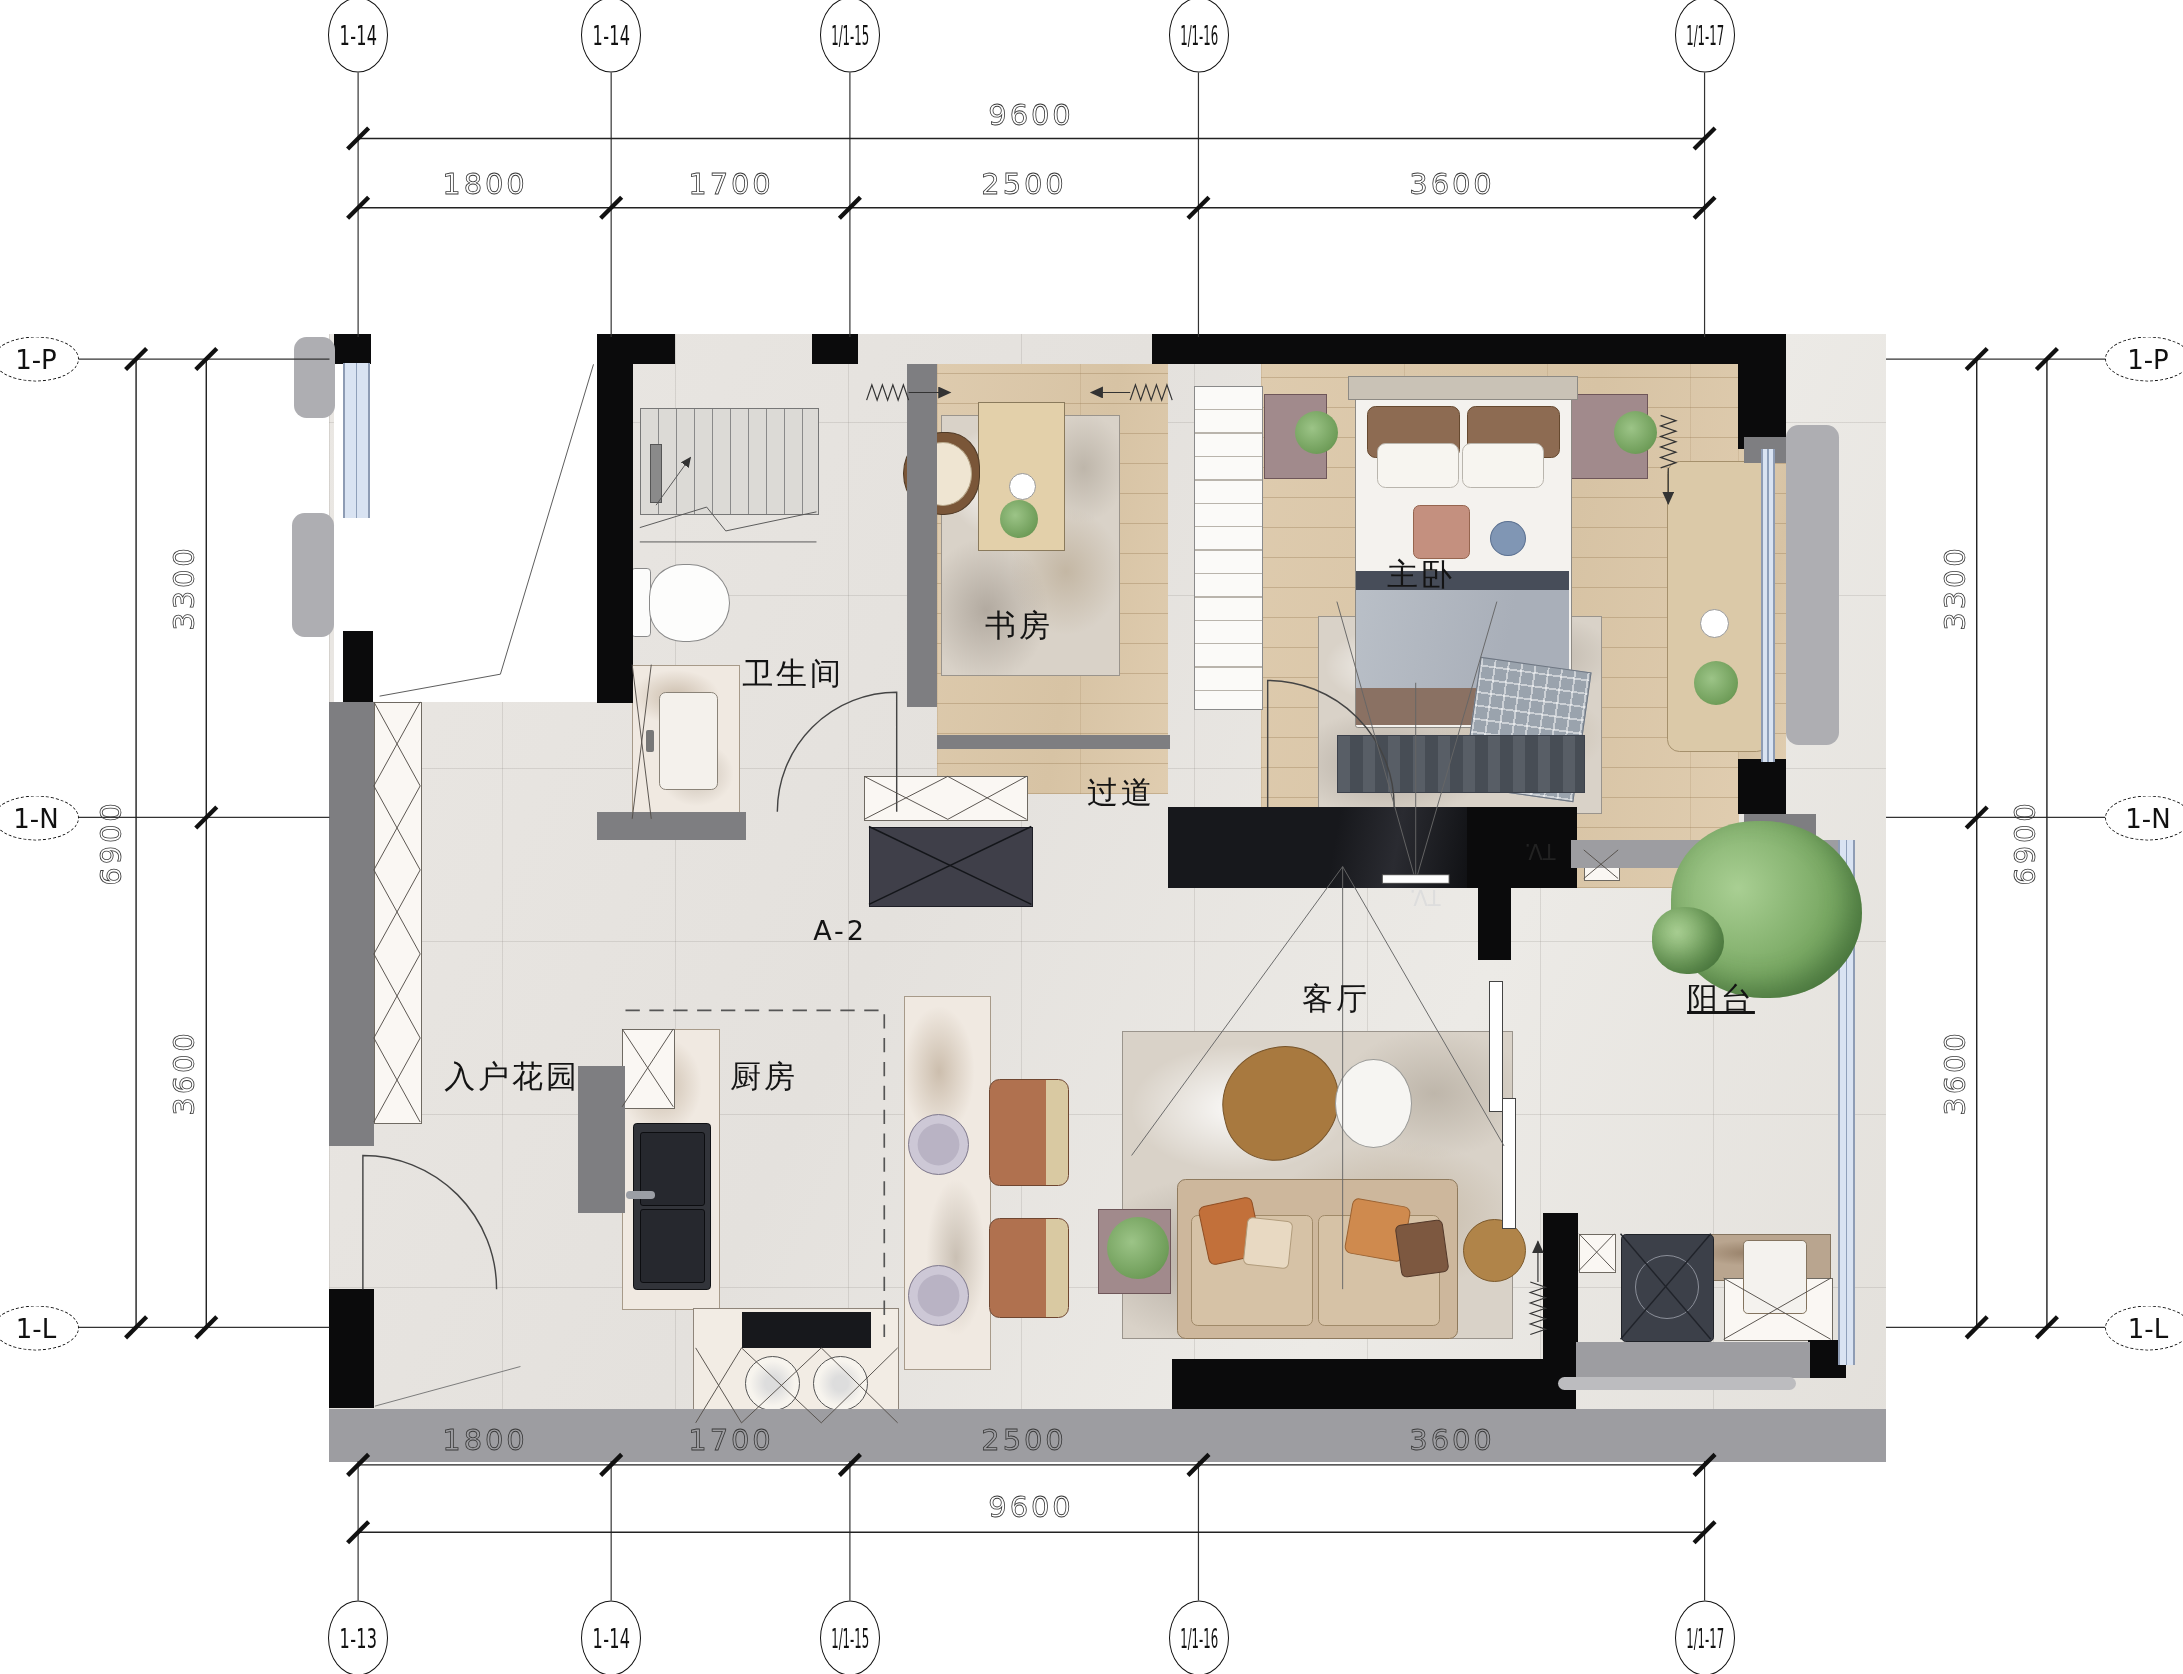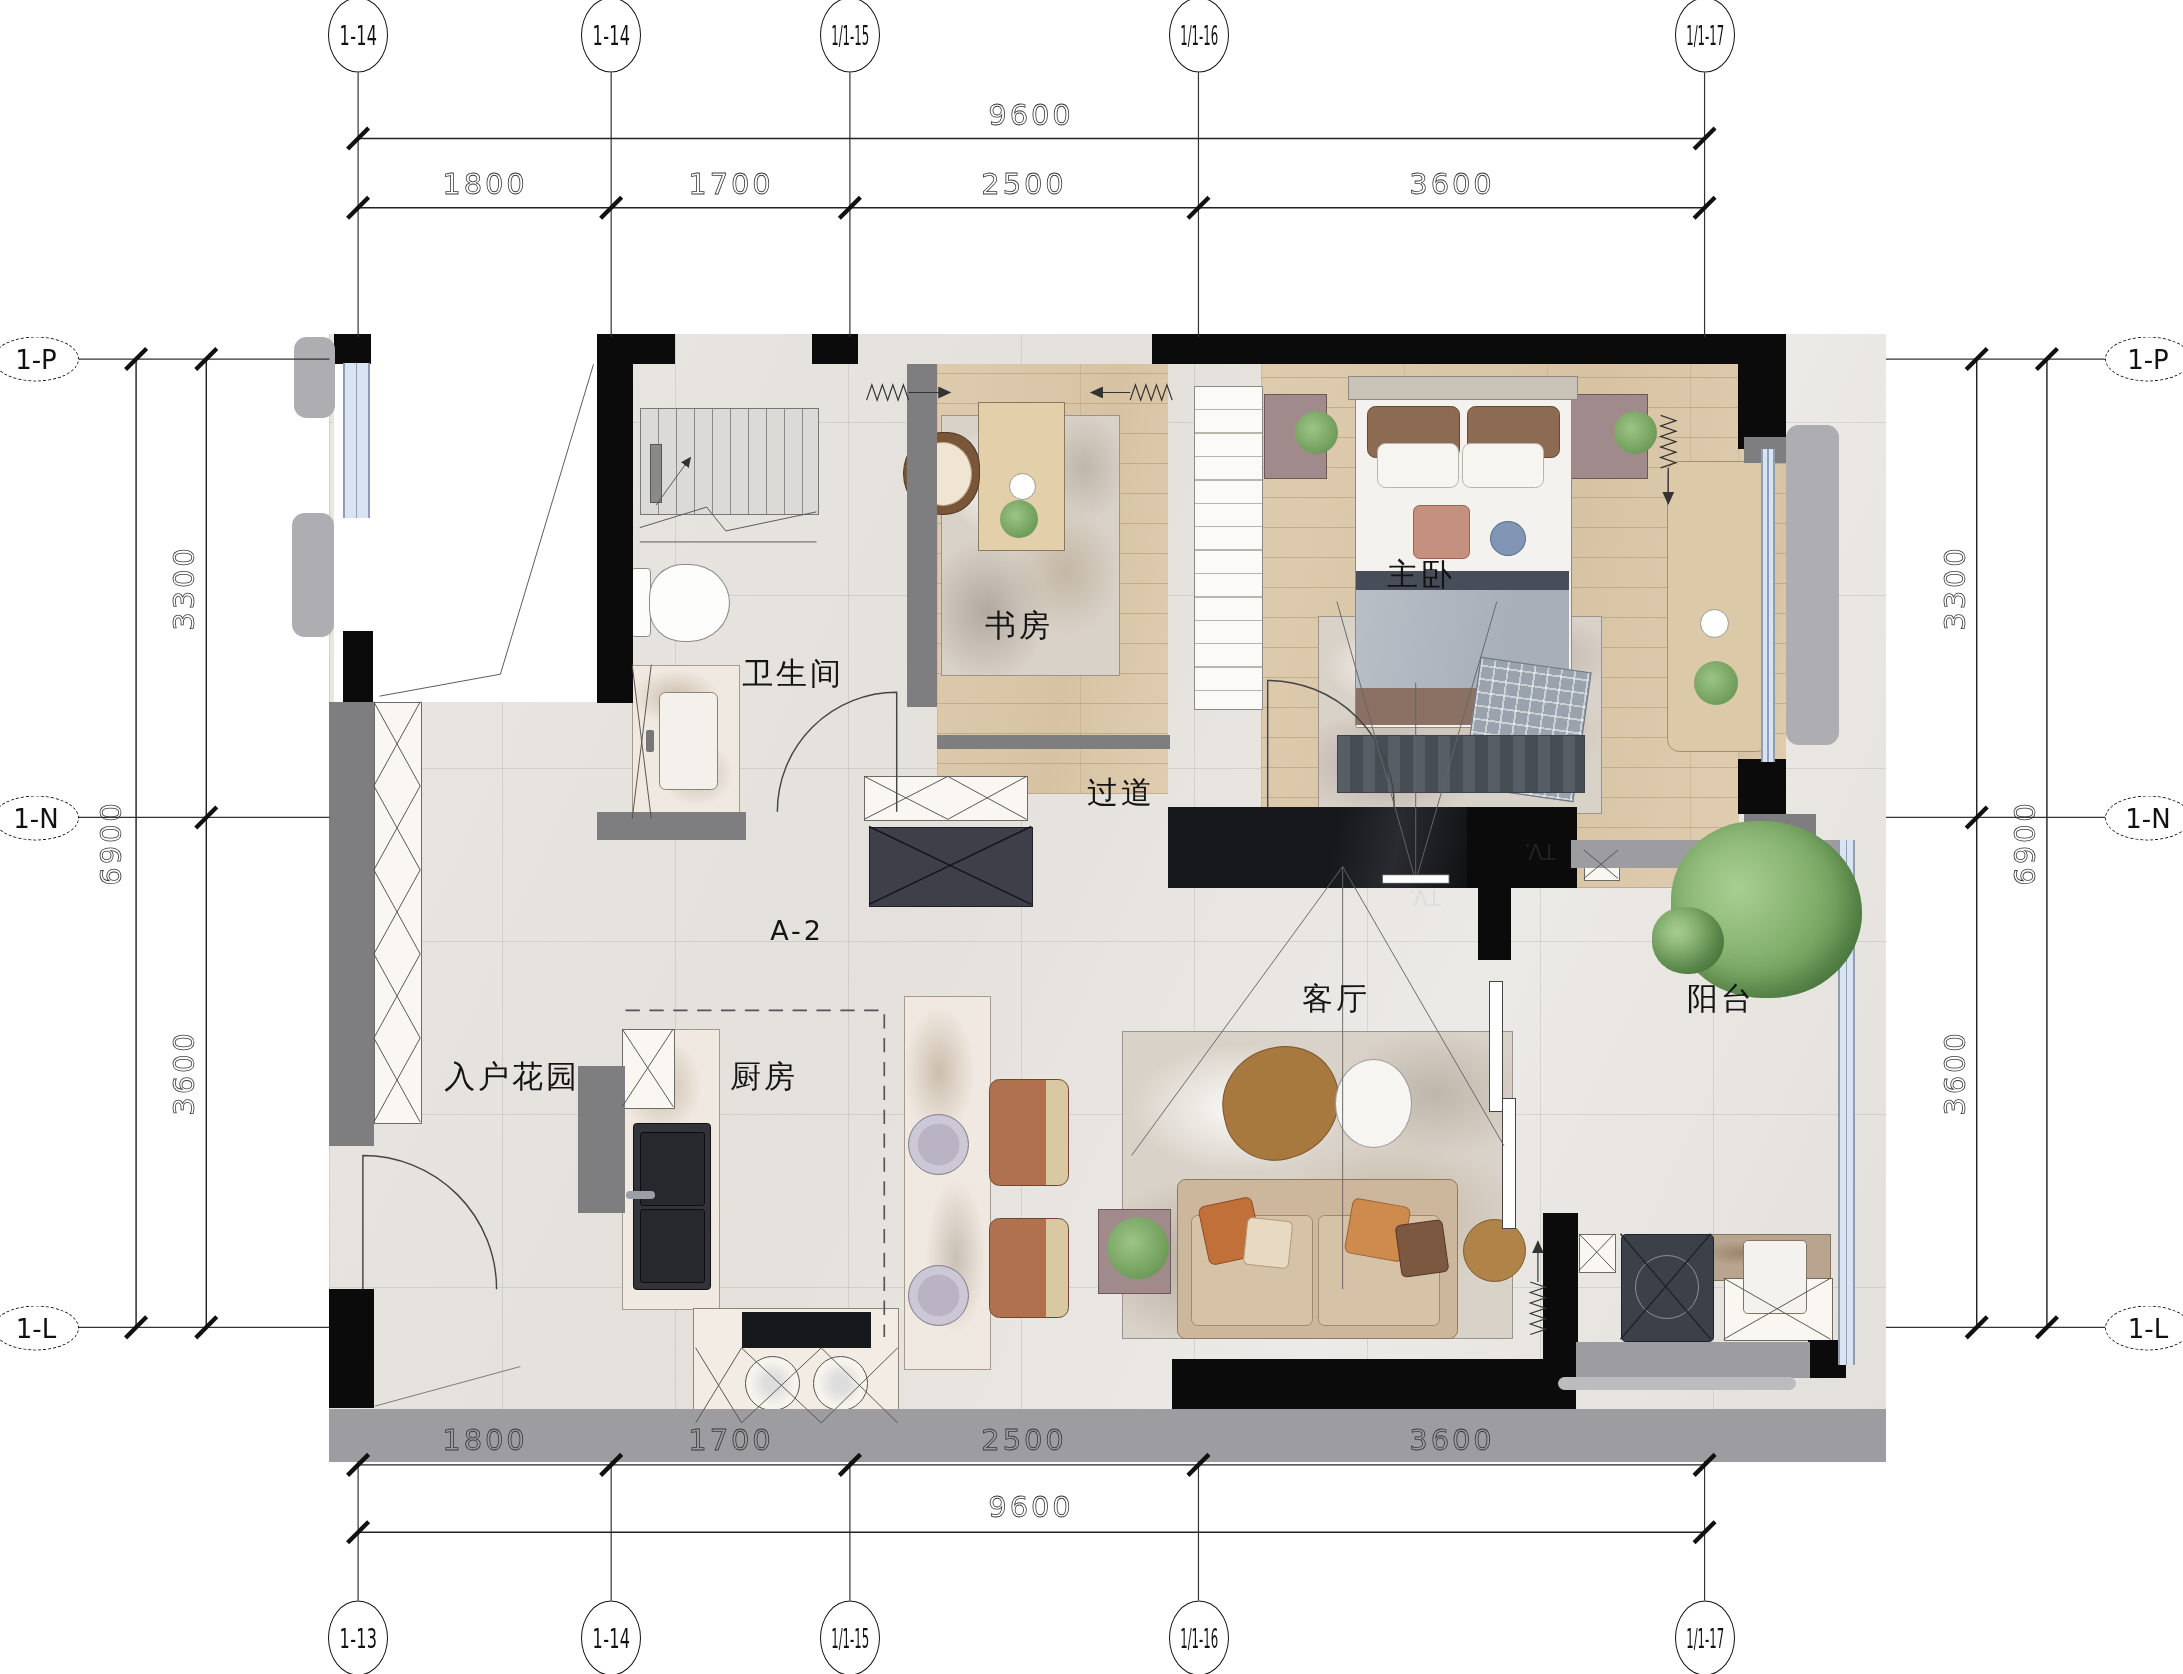--- a/index.html
+++ b/index.html
@@ -412,21 +412,21 @@
   <div class="dim vert" style="left:184px;top:1073px;">3600</div>
   <div class="dim vert" style="left:1955px;top:588px;">3300</div>
   <div class="dim vert" style="left:1955px;top:1073px;">3600</div>
   <div class="dim vert" style="left:2025px;top:843px;">6900</div>
 
   <div class="room" style="left:793px;top:674px;">卫生间</div>
   <div class="room" style="left:1019px;top:626px;">书房</div>
   <div class="room" style="left:1121px;top:793px;">过道</div>
   <div class="room" style="left:1421px;top:575px;">主卧</div>
   <div class="room" style="left:1336px;top:999px;">客厅</div>
-  <div class="room" style="left:1721px;top:999px;">阳台</div>
+  <div class="room" style="left:1721px;top:999px;text-decoration:underline;">阳台</div>
   <div class="room" style="left:512px;top:1077px;">入户花园</div>
   <div class="room" style="left:764px;top:1077px;">厨房</div>
-  <div class="room" style="left:797px;top:930px;font-size:27px;">A-2</div>
+  <div class="room" style="left:840px;top:930px;font-size:27px;">A-2</div>
   <div class="small-lab" style="left:1540px;top:851px;">TV.</div>
   <div class="small-lab" style="left:1425px;top:897px;color:#ddd;">TV.</div>
 
 </div>
 
 
 </body></html>

